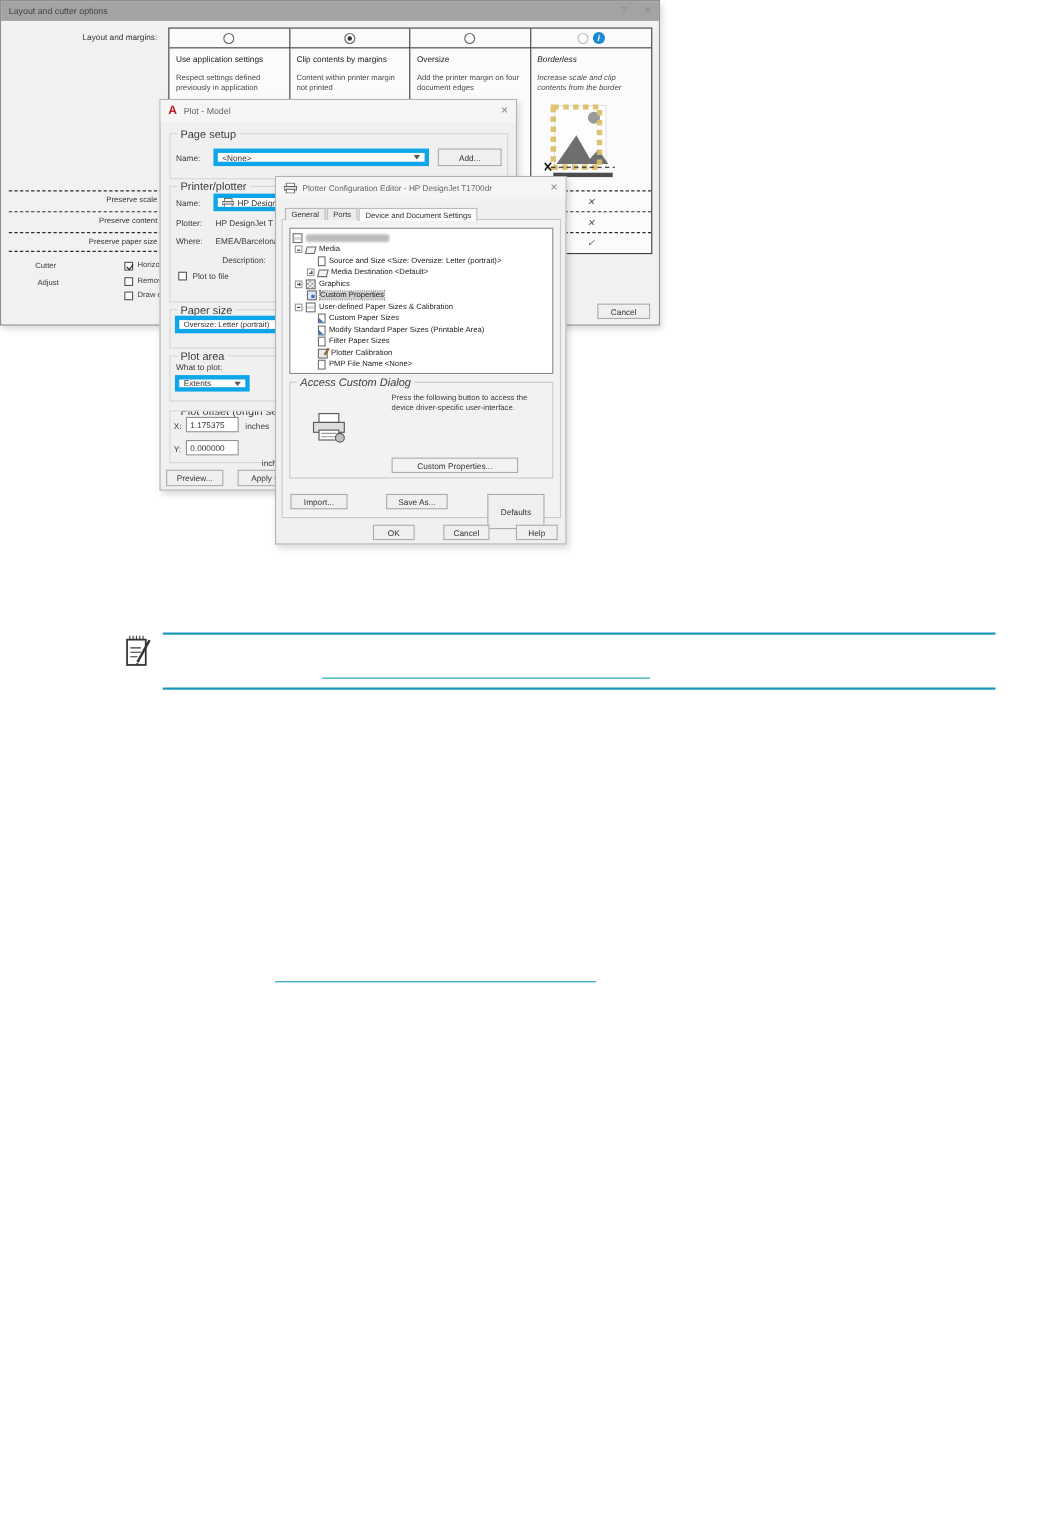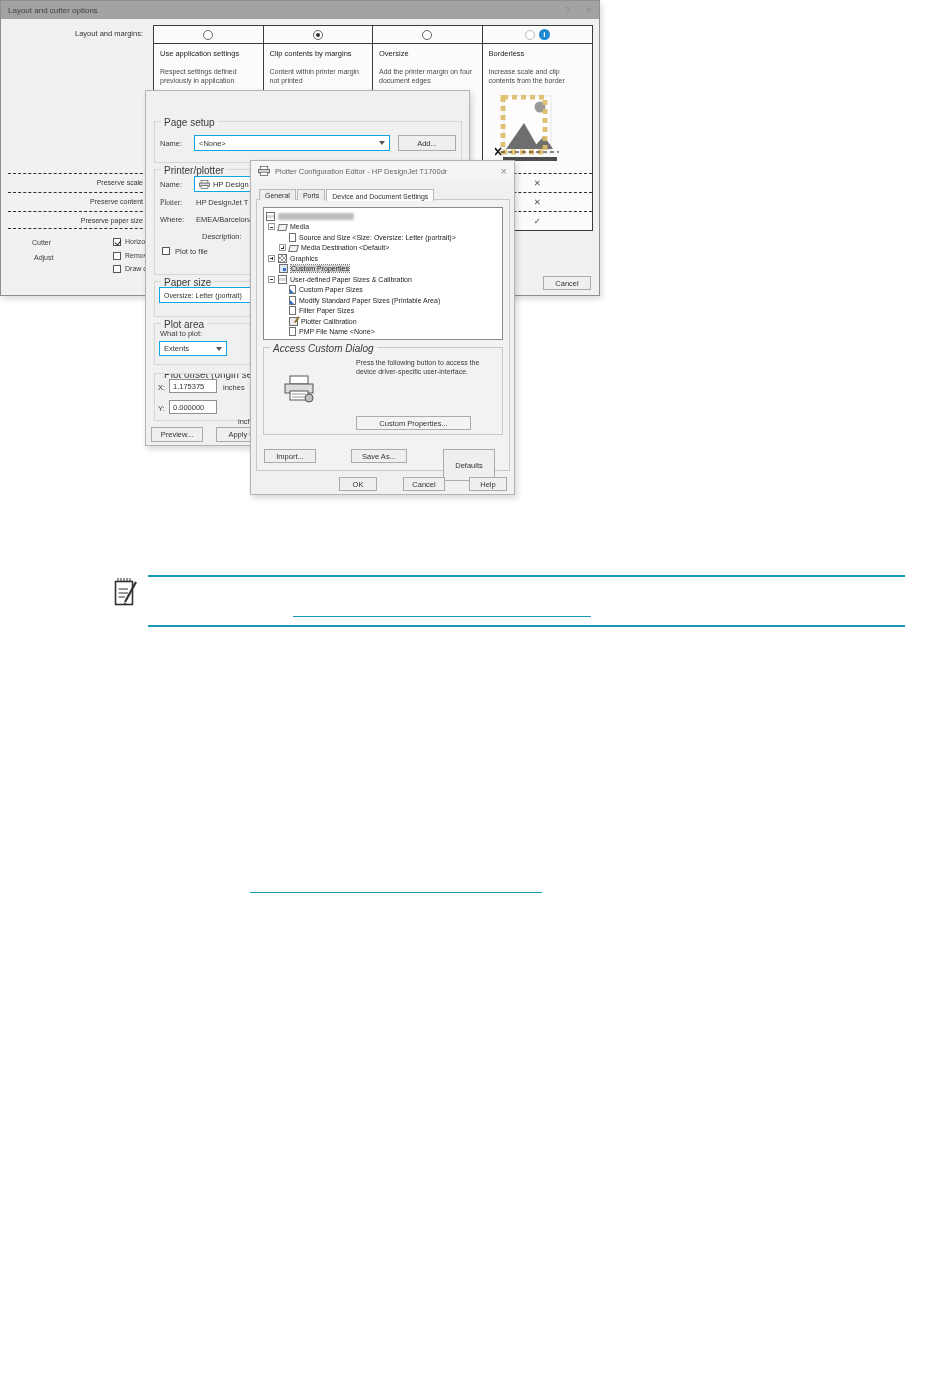--- a/index.html
+++ b/index.html
@@ -12,21 +12,21 @@
   .tbar { display:flex; align-items:center; height:20px; padding:0 7px; font-size:8px; color:#666; background:#f5f5f5; }
   .xbtn { margin-left:auto; color:#8a8a8a; font-size:11px; line-height:10px; cursor:default; }
   .xbtn::before { content:"×"; }
   .qbtn { color:#8a8a8a; font-size:9px; margin-right:16px; }
   .qbtn::before { content:"?"; }
 
   .grp { position:absolute; border:1px solid #d6d6d6; }
   .grp .legend { position:absolute; top:-5px; left:6px; background:#f0f0f0; padding:0 3px; font-size:10px; color:#3a3a3a; white-space:nowrap; }
 
   .btn { position:absolute; background:#efefef; border:1px solid #ababab; font-size:7.5px; color:#333; text-align:center; display:flex; align-items:center; justify-content:center; white-space:nowrap; }
-  .combo { position:absolute; background:#fff; border:1px solid #0ea5e9; font-size:7.5px; color:#333; display:flex; align-items:center; padding:0 4px; overflow:hidden; white-space:nowrap; }
+  .combo { position:absolute; background:#fff; border:4px solid #0ea5e9; font-size:7.5px; color:#333; display:flex; align-items:center; padding:0 4px; overflow:hidden; white-space:nowrap; }
   .combo .arr { margin-left:auto; width:0; height:0; border-left:3px solid transparent; border-right:3px solid transparent; border-top:4px solid #555; flex:none; }
   .tinput { position:absolute; background:#fff; border:1px solid #919191; font-size:7.5px; color:#333; display:flex; align-items:center; padding:0 3px; white-space:nowrap; }
   .lbl { position:absolute; font-size:7.5px; color:#3a3a3a; white-space:nowrap; }
   .cb { position:absolute; width:8px; height:8px; background:#fff; border:1px solid #555; }
   .cb.checked::after { content:""; position:absolute; left:1px; top:1px; width:5px; height:3px; border-left:1.5px solid #222; border-bottom:1.5px solid #222; transform:rotate(-50deg); }
 
   
   #plotdlg { left:145px; top:90px; width:325px; height:356px; z-index:10; }
   .acad { color:#c21d28; font-weight:bold; font-size:11px; margin-right:6px; }
   .acad::before { content:"A"; }
@@ -58,41 +58,46 @@
 
   
   .rule { position:absolute; height:2px; background:#1898b4; }
   .ulink { position:absolute; border-bottom:1.6px solid #1898b4; height:0; }
 
   
   #laydlg { left:145px; top:975px; width:600px; height:296px; background:#f1f1f1; border:1px solid #8f8f8f; box-shadow:2px 3px 6px rgba(0,0,0,.14); }
   #laydlg .tbar { background:#a3a3a3; height:18px; color:#444; }
   .ltable { position:absolute; left:153px; top:25px; width:440px; border:1px solid #3c3c3c; display:grid; grid-template-columns:repeat(4,1fr); grid-template-rows:18px 130px 19px 19px 18px; background:#fbfbfb; }
   .lcell { border-right:1px solid #3c3c3c; font-size:7.5px; color:#333; position:relative; }
-  .lcell.last { border-right:none; }
+  .lcell.last { border-right:none;font-style:italic; }
   .rrow { border-bottom:1px solid #3c3c3c; display:flex; align-items:center; justify-content:center; gap:4px; }
   .crow { border-bottom:1px dashed #2e2e2e; padding:5px 6px 0; }
   .mrow { border-bottom:1px dashed #2e2e2e; display:flex; align-items:center; justify-content:center; font-size:8.5px; color:#555; }
   .mrow.end { border-bottom:none; }
   .radio { width:10px; height:10px; border:1px solid #666; border-radius:50%; background:#fff; position:relative; }
   .radio.sel::after { content:""; position:absolute; left:2.5px; top:2.5px; width:4px; height:4px; border-radius:50%; background:#333; }
   .info { width:11px; height:11px; border-radius:50%; background:#1e88d2; color:#fff; font-size:8px; font-weight:bold; display:flex; align-items:center; justify-content:center; }
   .info::before { content:"i"; }
   .ctitle { font-size:7.5px; color:#222; }
   .cdesc { font-size:7px; color:#4a4a4a; margin-top:9px; line-height:1.3; }
   .thumb { margin-top:10px; margin-left:6px; display:block; }
   .lrail { position:absolute; left:8px; top:25px; width:145px; }
   .lrail .head { height:148px; font-size:7.5px; color:#333; text-align:right; padding:4px 10px 0 0; }
   .lrail .r { height:19px; font-size:7px; color:#333; text-align:right; padding:5px 10px 0 0; border-top:1px dashed #2e2e2e; }
   .lrail .r.end { height:18px; border-bottom:1px dashed #2e2e2e; }
 </style>
 </head>
 <body>
 
 <div class="win" id="plotdlg">
+  <div class="tbar">
+    <span class="acad"></span>
+    <span>Plot - Model</span>
+    <span class="xbtn"></span>
+  </div>
 
   <div class="grp" style="left:8px;top:30px;width:308px;height:42px;">
     <span class="legend">Page setup</span>
   </div>
   <span class="lbl" style="left:14px;top:48px;">Name:</span>
   <div class="combo" style="left:48px;top:44px;width:196px;height:16px;">
     <span>&lt;None&gt;</span>
     <span class="arr"></span>
   </div>
   <div class="btn" style="left:252px;top:44px;width:58px;height:16px;">Add...</div>
@@ -102,21 +107,21 @@
   </div>
   <span class="lbl" style="left:14px;top:89px;">Name:</span>
   <div class="combo" style="left:48px;top:85px;width:260px;height:16px;">
     <svg width="11" height="9" viewBox="0 0 16 13" style="margin-right:3px;flex:none">
       <rect x="3" y="0.5" width="10" height="4" fill="#fff" stroke="#555"></rect>
       <rect x="0.5" y="4.5" width="15" height="4.5" fill="#dcdcdc" stroke="#555"></rect>
       <rect x="3" y="8" width="10" height="4.5" fill="#fff" stroke="#555"></rect>
     </svg>
     <span>HP Design</span>
   </div>
-  <span class="lbl" style="left:14px;top:107px;font-family:Liberation Serif, serif;">Plotter:</span>
+  <span class="lbl" style="left:14px;top:107px;">Plotter:</span>
   <span class="lbl" style="left:50px;top:107px;">HP DesignJet T</span>
   <span class="lbl" style="left:14px;top:124px;text-align:right;">Where:</span>
   <span class="lbl" style="left:50px;top:124px;">EMEA/Barcelona</span>
   <span class="lbl" style="left:14px;top:141px;margin-left:42px;">Description:</span>
   <span class="cb" style="left:16px;top:156px;"></span>
   <span class="lbl" style="left:29px;top:156px;">Plot to file</span>
 
   <div class="grp" style="left:8px;top:190px;width:308px;height:36px;">
     <span class="legend">Paper size</span>
   </div>

